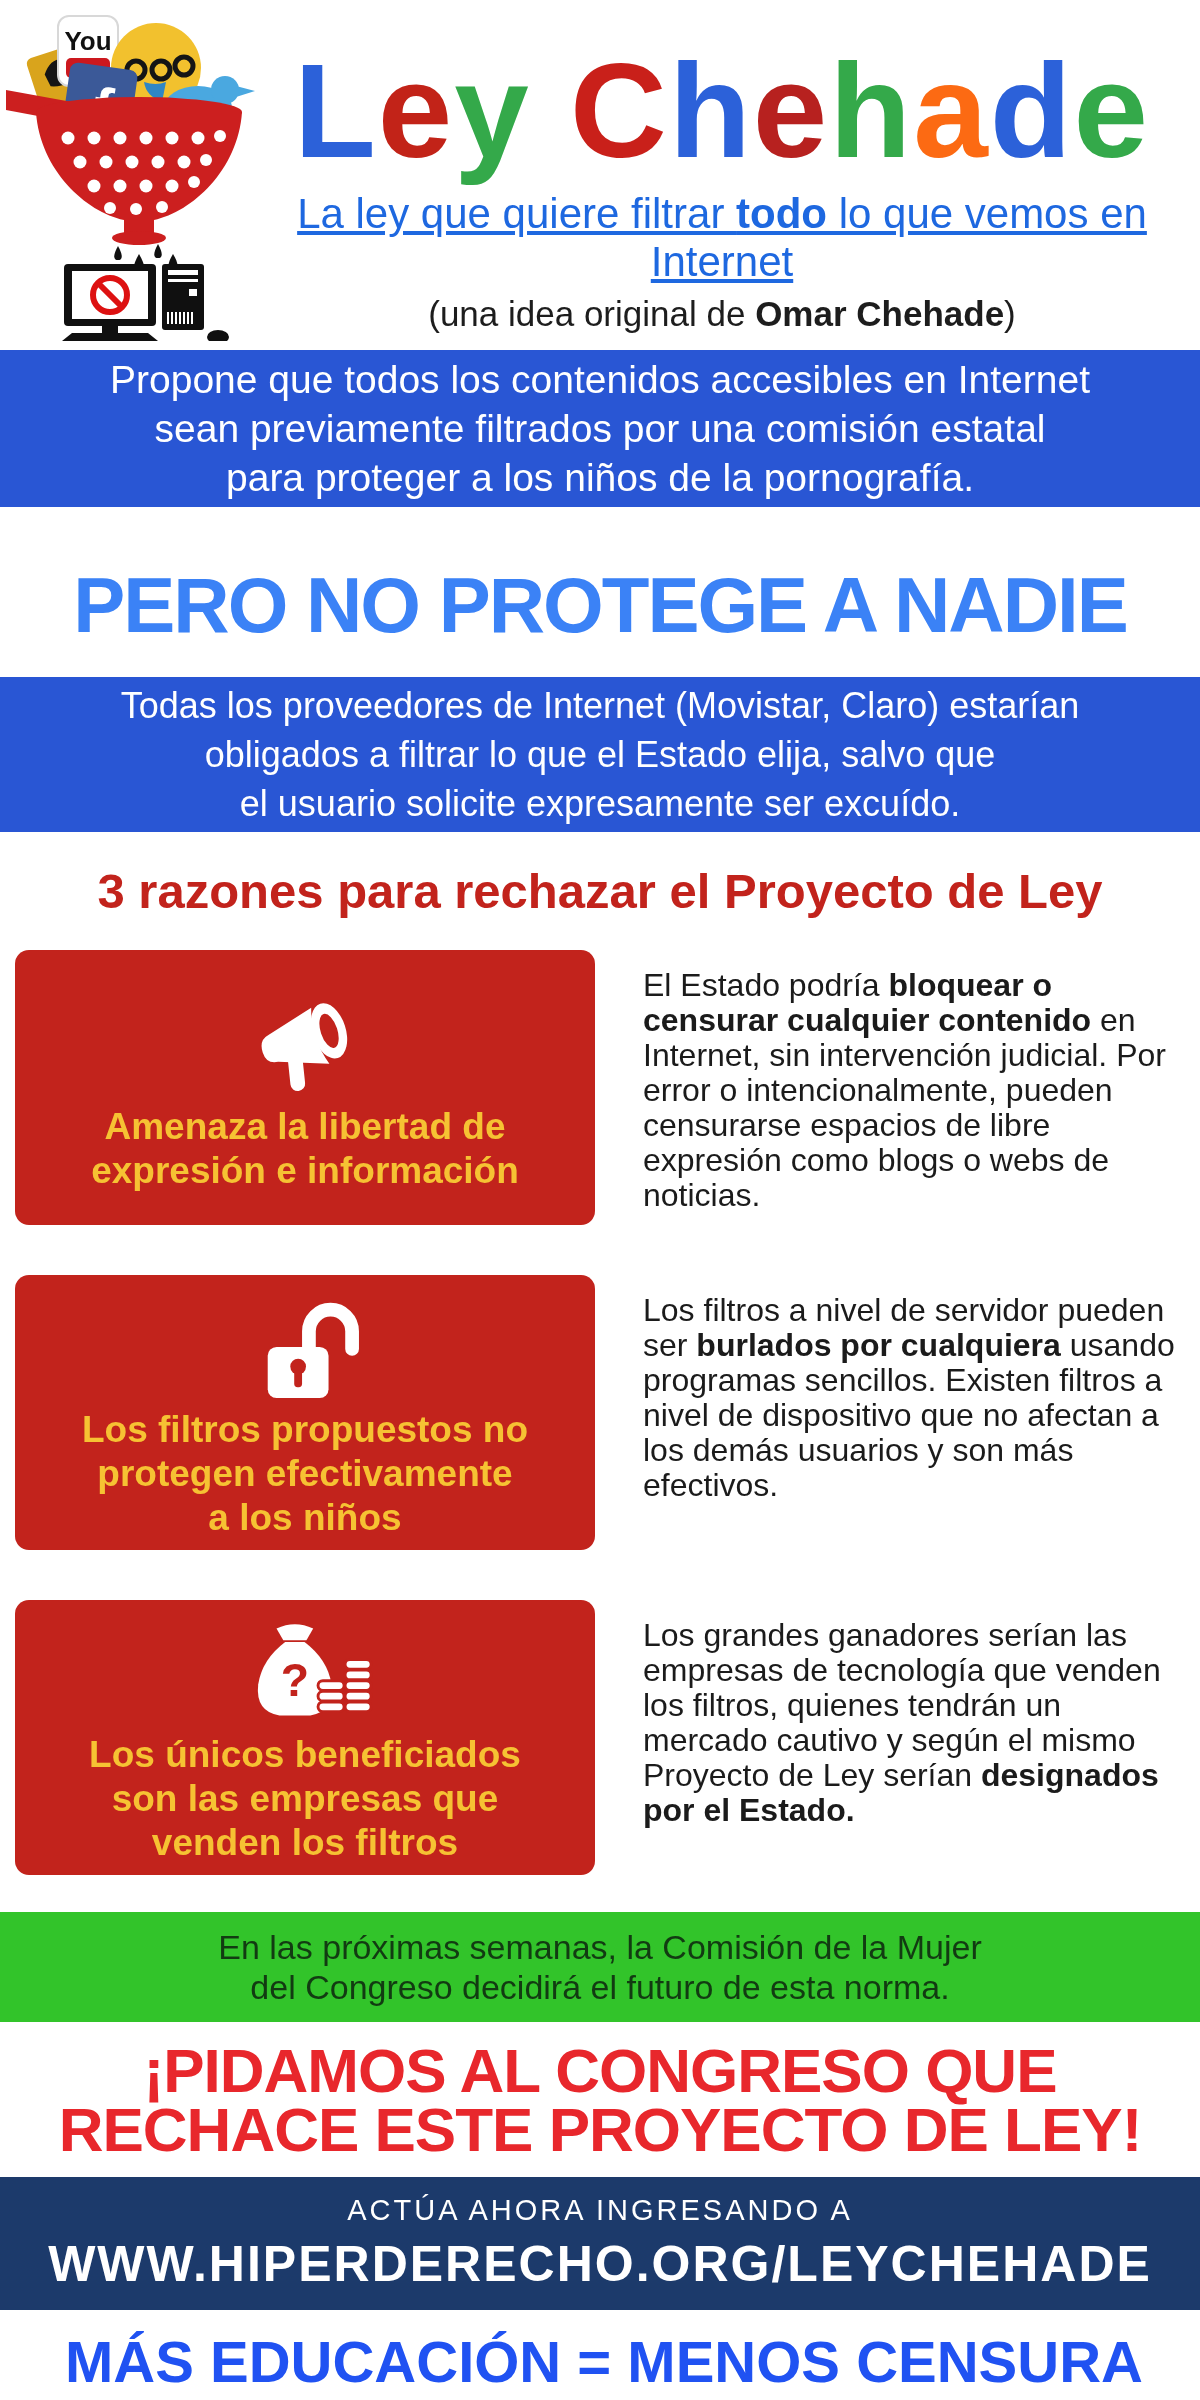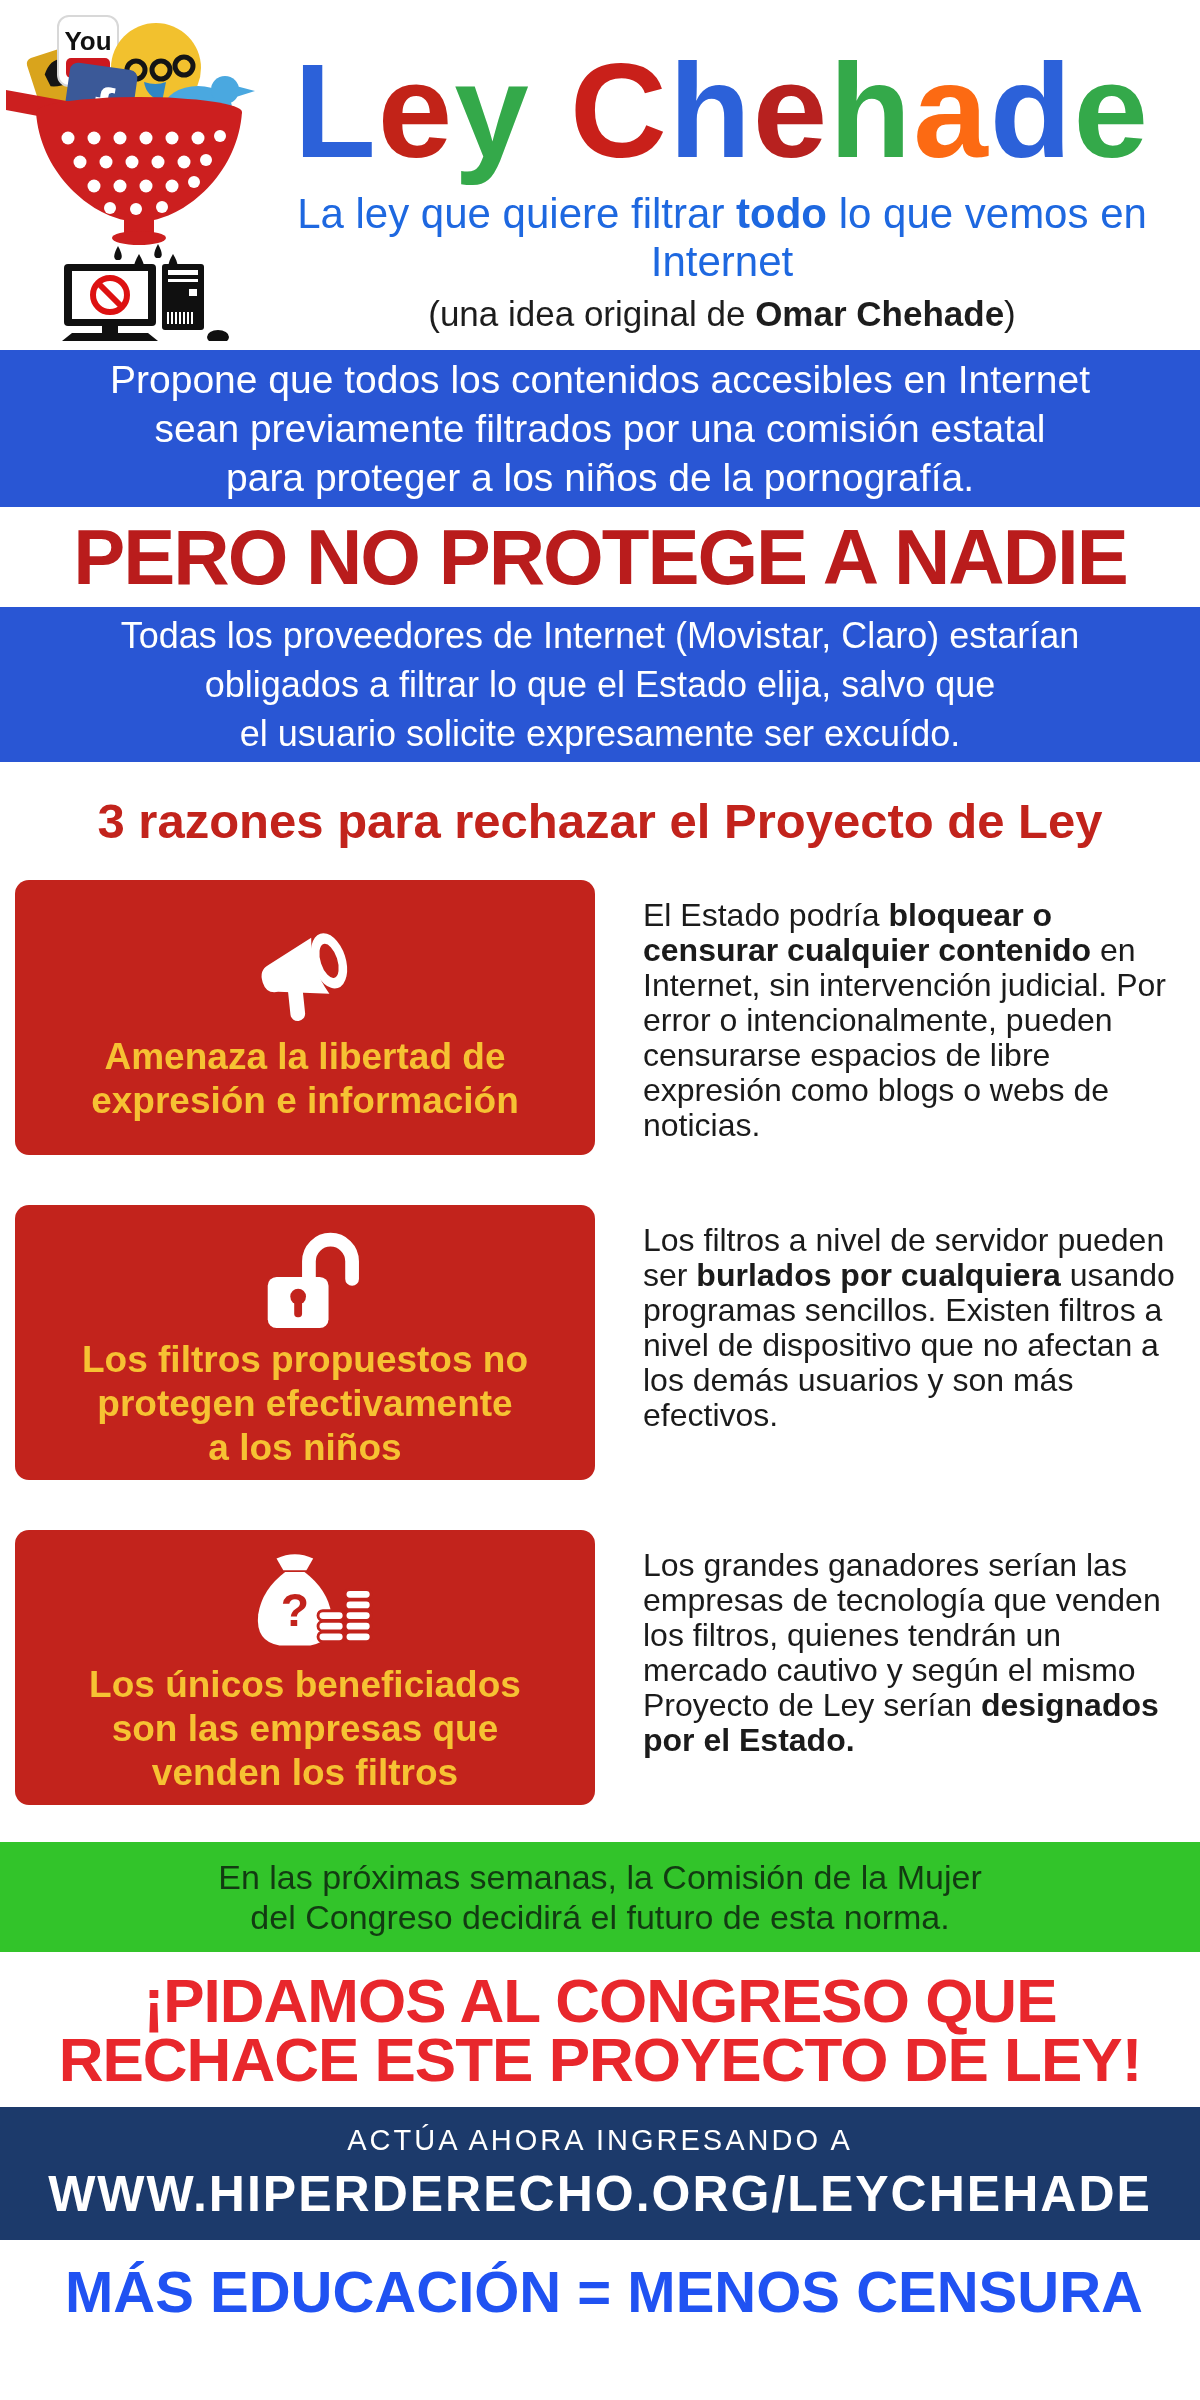--- a/index.html
+++ b/index.html
@@ -6,30 +6,30 @@
   body{
     width:1200px;height:2400px;background:#ffffff;position:relative;overflow:hidden;
     font-family:"Liberation Sans", sans-serif;
   }
   
   .header{position:relative;height:350px;}
   .logo-svg{position:absolute;left:6px;top:6px;}
   .title-wrap{margin-left:252px;width:940px;text-align:center;padding-top:34px;}
   .title{font-size:134px;font-weight:bold;line-height:1.15;letter-spacing:2px;white-space:nowrap;}
   .title span{white-space:pre;}
-  .subtitle{font-size:42px;color:#1e68e0;margin-top:2px;}
+  .subtitle{font-size:42px;color:#1e68e0;margin-top:2px;text-decoration:underline;}
   .subtitle b{font-weight:bold;}
   .credit{font-size:35px;color:#1d1d1d;margin-top:8px;}
   
   .band{width:1200px;display:flex;flex-direction:column;justify-content:center;text-align:center;}
   .blue-band{background:#2956d4;color:#ffffff;}
   .band1{height:157px;font-size:39px;line-height:49px;}
   .band2{height:155px;font-size:36px;line-height:49px;}
-  .headline1{height:100px;display:flex;align-items:center;justify-content:center;
-    color:#b91c1c;font-weight:bold;font-size:78px;letter-spacing:-2px;white-space:nowrap;}
+  .headline1{height:143px;display:flex;align-items:center;justify-content:center;
+    color:#3b82f6;font-weight:bold;font-size:78px;letter-spacing:-2px;white-space:nowrap;margin-top:27px;}
   .heading2{height:118px;display:flex;align-items:center;justify-content:center;
     color:#c2231c;font-weight:bold;font-size:49px;letter-spacing:0;}
   
   .reasons{padding-left:15px;}
   .reason{display:flex;margin-bottom:50px;}
   .reason:last-child{margin-bottom:37px;}
   .reason-box{width:580px;height:275px;background:#c2231c;border-radius:14px;
     display:flex;flex-direction:column;align-items:center;justify-content:center;}
   .reason-icon{height:112px;display:flex;align-items:flex-end;justify-content:center;margin-bottom:10px;}
   .caption{color:#f6c233;font-weight:bold;font-size:37px;line-height:44px;text-align:center;}

